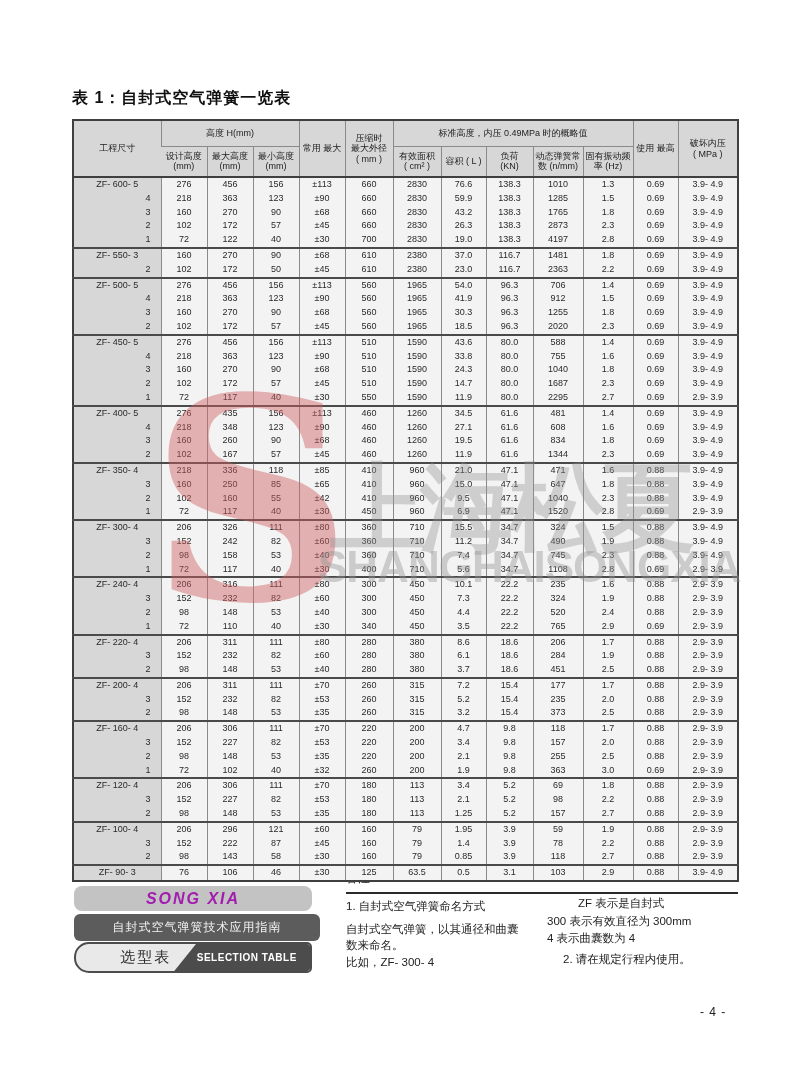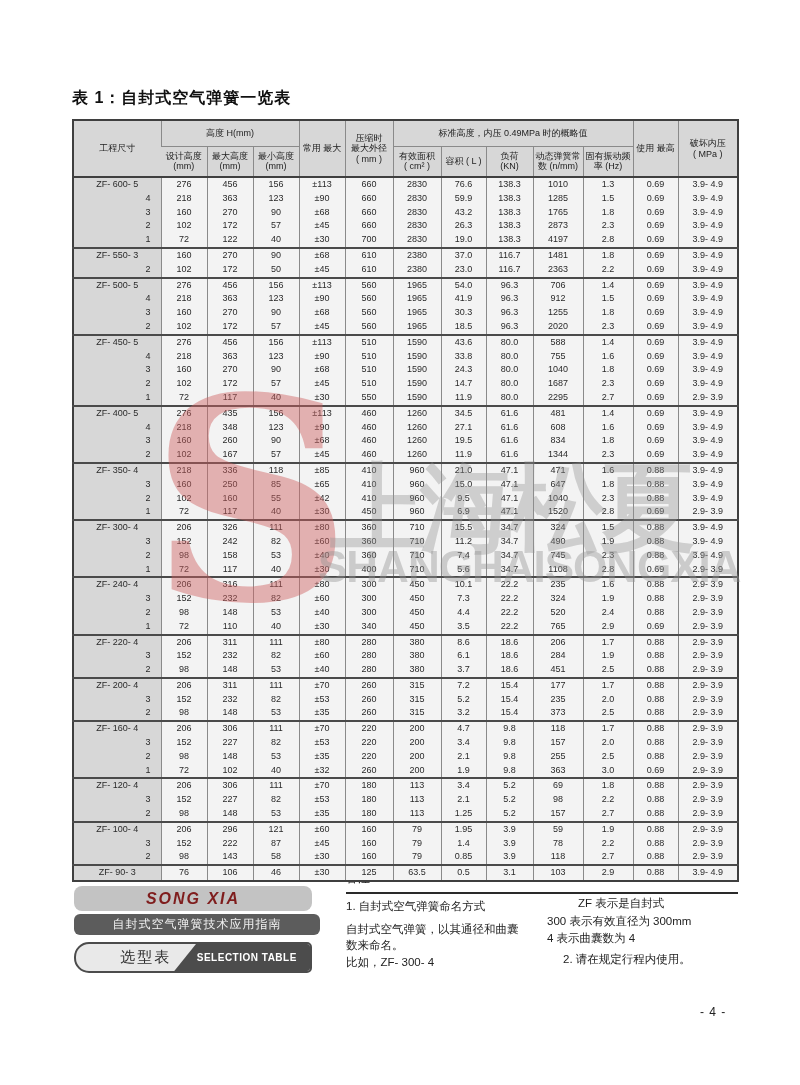--- a/index.html
+++ b/index.html
@@ -27,22 +27,22 @@
   tbody tr:first-child td { border-top:none; }
 
   
   .watermark { position:absolute; left:0; top:0; width:800px; height:1085px; z-index:3; pointer-events:none; }
   .wm-s { position:absolute; left:150px; top:386px; font-family:"DejaVu Serif","Liberation Serif",serif; font-weight:bold; font-size:280px; line-height:0.82; color:rgba(206,96,96,0.45); }
   .wm-cn { position:absolute; left:330px; top:460px; font-size:96px; font-weight:bold; letter-spacing:-6px; line-height:1; color:rgba(148,148,148,0.38); white-space:nowrap; }
   .wm-en { position:absolute; left:318px; top:545px; font-size:44px; font-weight:bold; letter-spacing:-1px; line-height:1; color:rgba(148,148,148,0.42); white-space:nowrap; }
 
   
   .badge1 { position:absolute; left:74px; top:886px; width:238px; height:25px; background:#c3c3c3; border-radius:8px;
-            display:flex; align-items:center; justify-content:center; font-size:16px; font-weight:bold; font-style:italic; color:#7f1d1d; letter-spacing:2px; }
-  .badge2 { position:absolute; left:74px; top:914px; width:246px; height:21px; background:#5c5c5c; border-radius:6px;
+            display:flex; align-items:center; justify-content:center; font-size:16px; font-weight:bold; font-style:italic; color:#a21caf; letter-spacing:2px; }
+  .badge2 { position:absolute; left:74px; top:914px; width:246px; height:27px; background:#5c5c5c; border-radius:6px;
             display:flex; align-items:center; justify-content:center; font-size:12px; color:#f2f2f2; letter-spacing:1px; }
   .badge3 { position:absolute; left:74px; top:942px; width:238px; height:31px; background:#e9e9e9; border:2px solid #4c4c4c;
             border-radius:15px 5px 5px 15px; overflow:hidden; }
   .badge3 .dark { position:absolute; right:0; top:0; width:58%; height:100%; background:#4c4c4c;
             clip-path:polygon(16% 0, 100% 0, 100% 100%, 0 100%); }
   .badge3 .cn { position:absolute; left:0; top:0; width:46%; height:100%; display:flex; align-items:center; justify-content:center;
             font-size:15px; color:#2e2e2e; letter-spacing:2px;padding-left:32px; }
   .badge3 .en { position:absolute; right:0; top:0; width:54%; height:100%; display:flex; align-items:center; justify-content:center;
             font-size:10px; font-weight:bold; color:#ffffff; letter-spacing:0.5px; }
 

